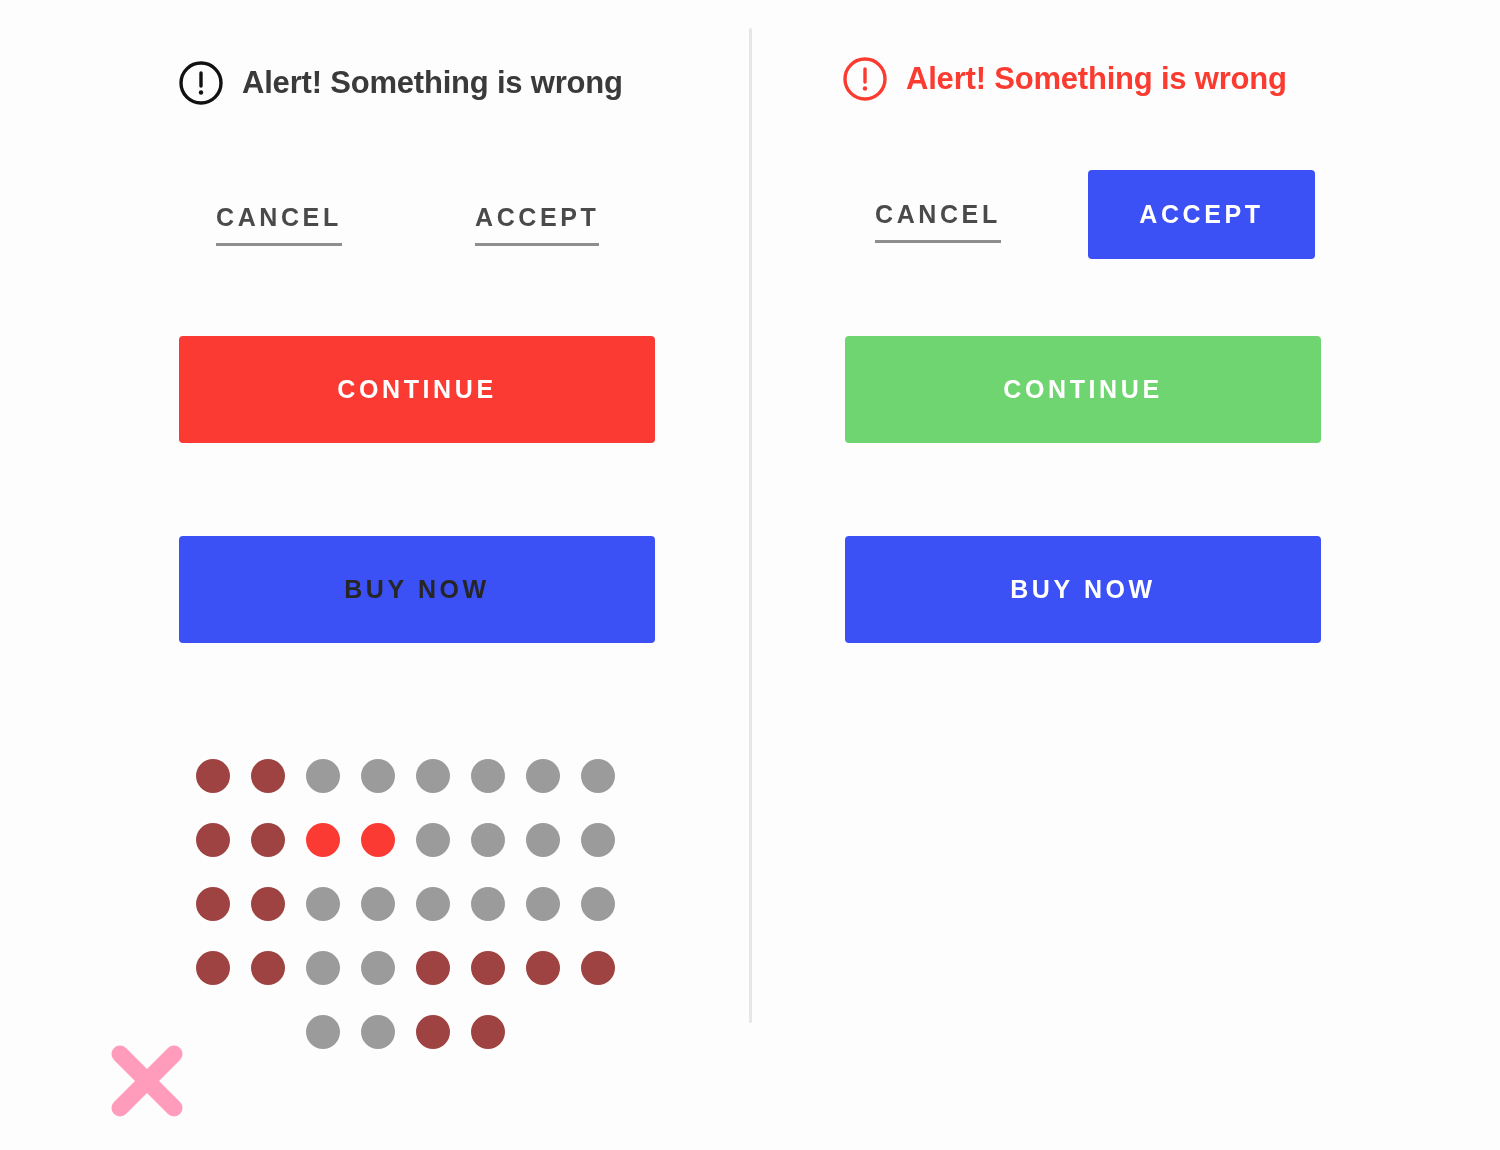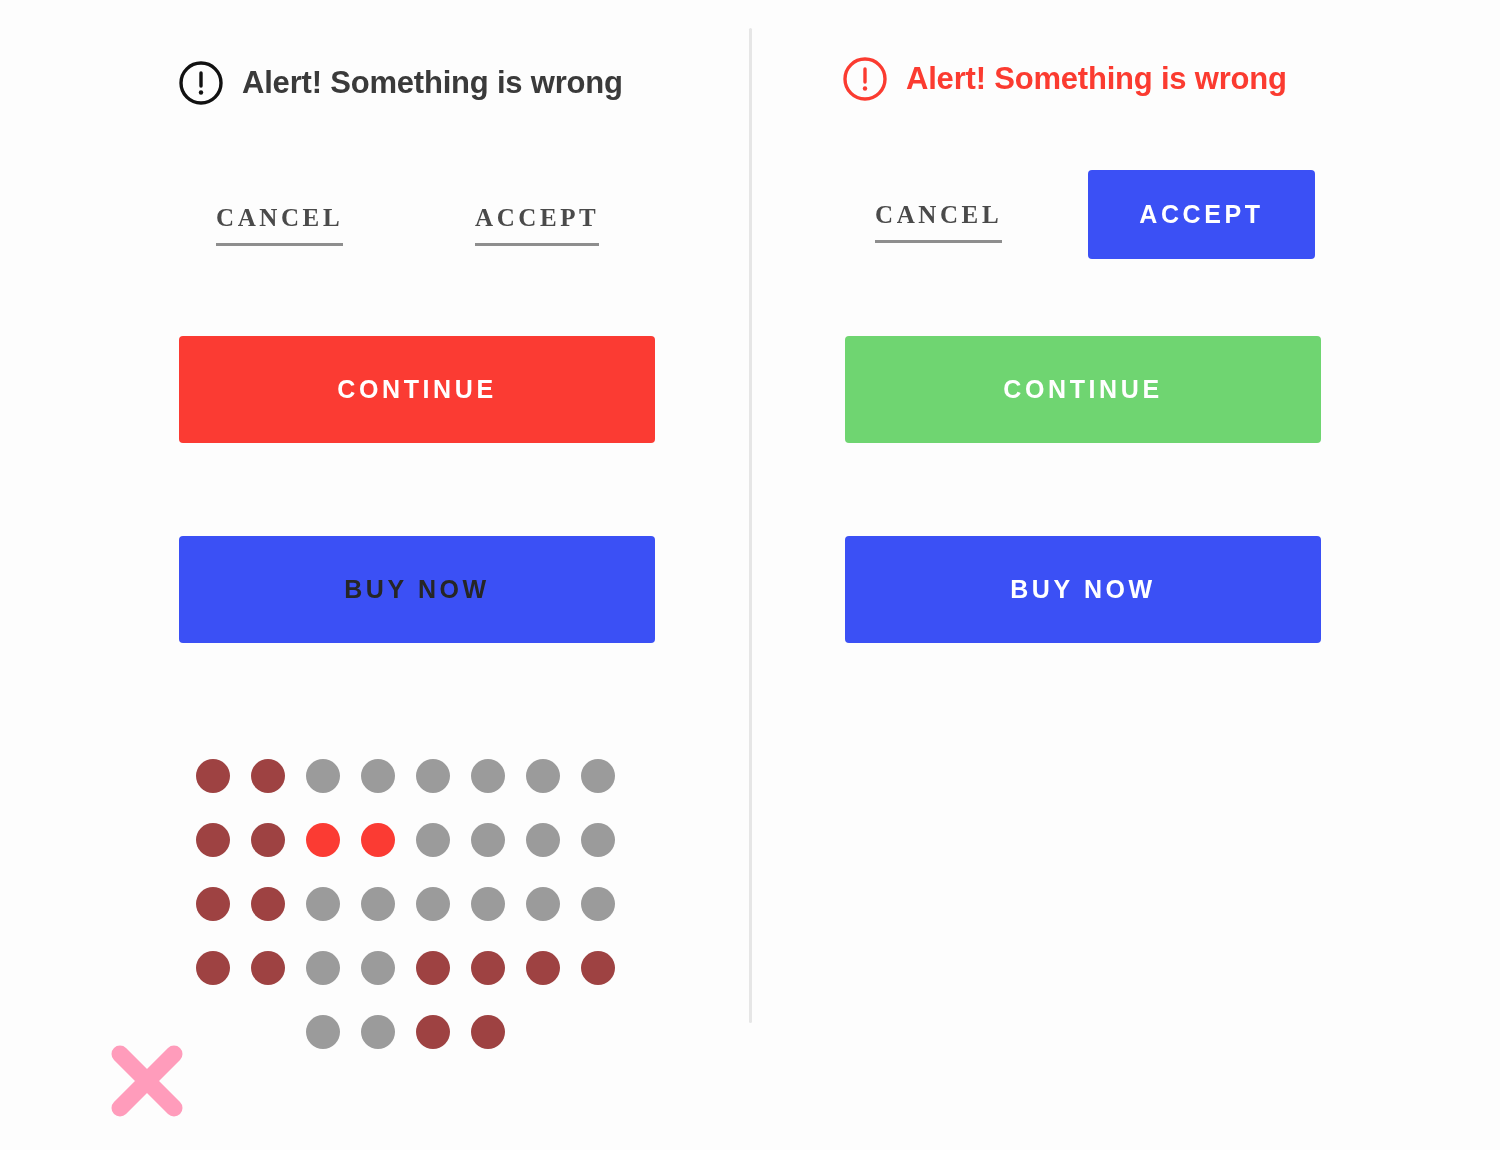--- a/index.html
+++ b/index.html
@@ -69,21 +69,21 @@
   .link-btn {
     position: absolute;
     font-size: 25px;
     font-weight: bold;
     letter-spacing: 3.6px;
     color: #4a4a4a;
     background: none;
     border: none;
     padding: 0 0 13px 0;
     border-bottom: 3px solid #8e8e8e;
-    font-family: Liberation Serif, serif;
+    font-family: Liberation Sans, sans-serif;
     cursor: pointer;
     line-height: 1;
   }
   .bad-cancel { left: 216px; top: 205px; }
   .bad-accept { left: 475px; top: 205px; }
   .good-cancel { left: 125px; top: 202px; }
 
   
   .solid-btn {
     position: absolute;

